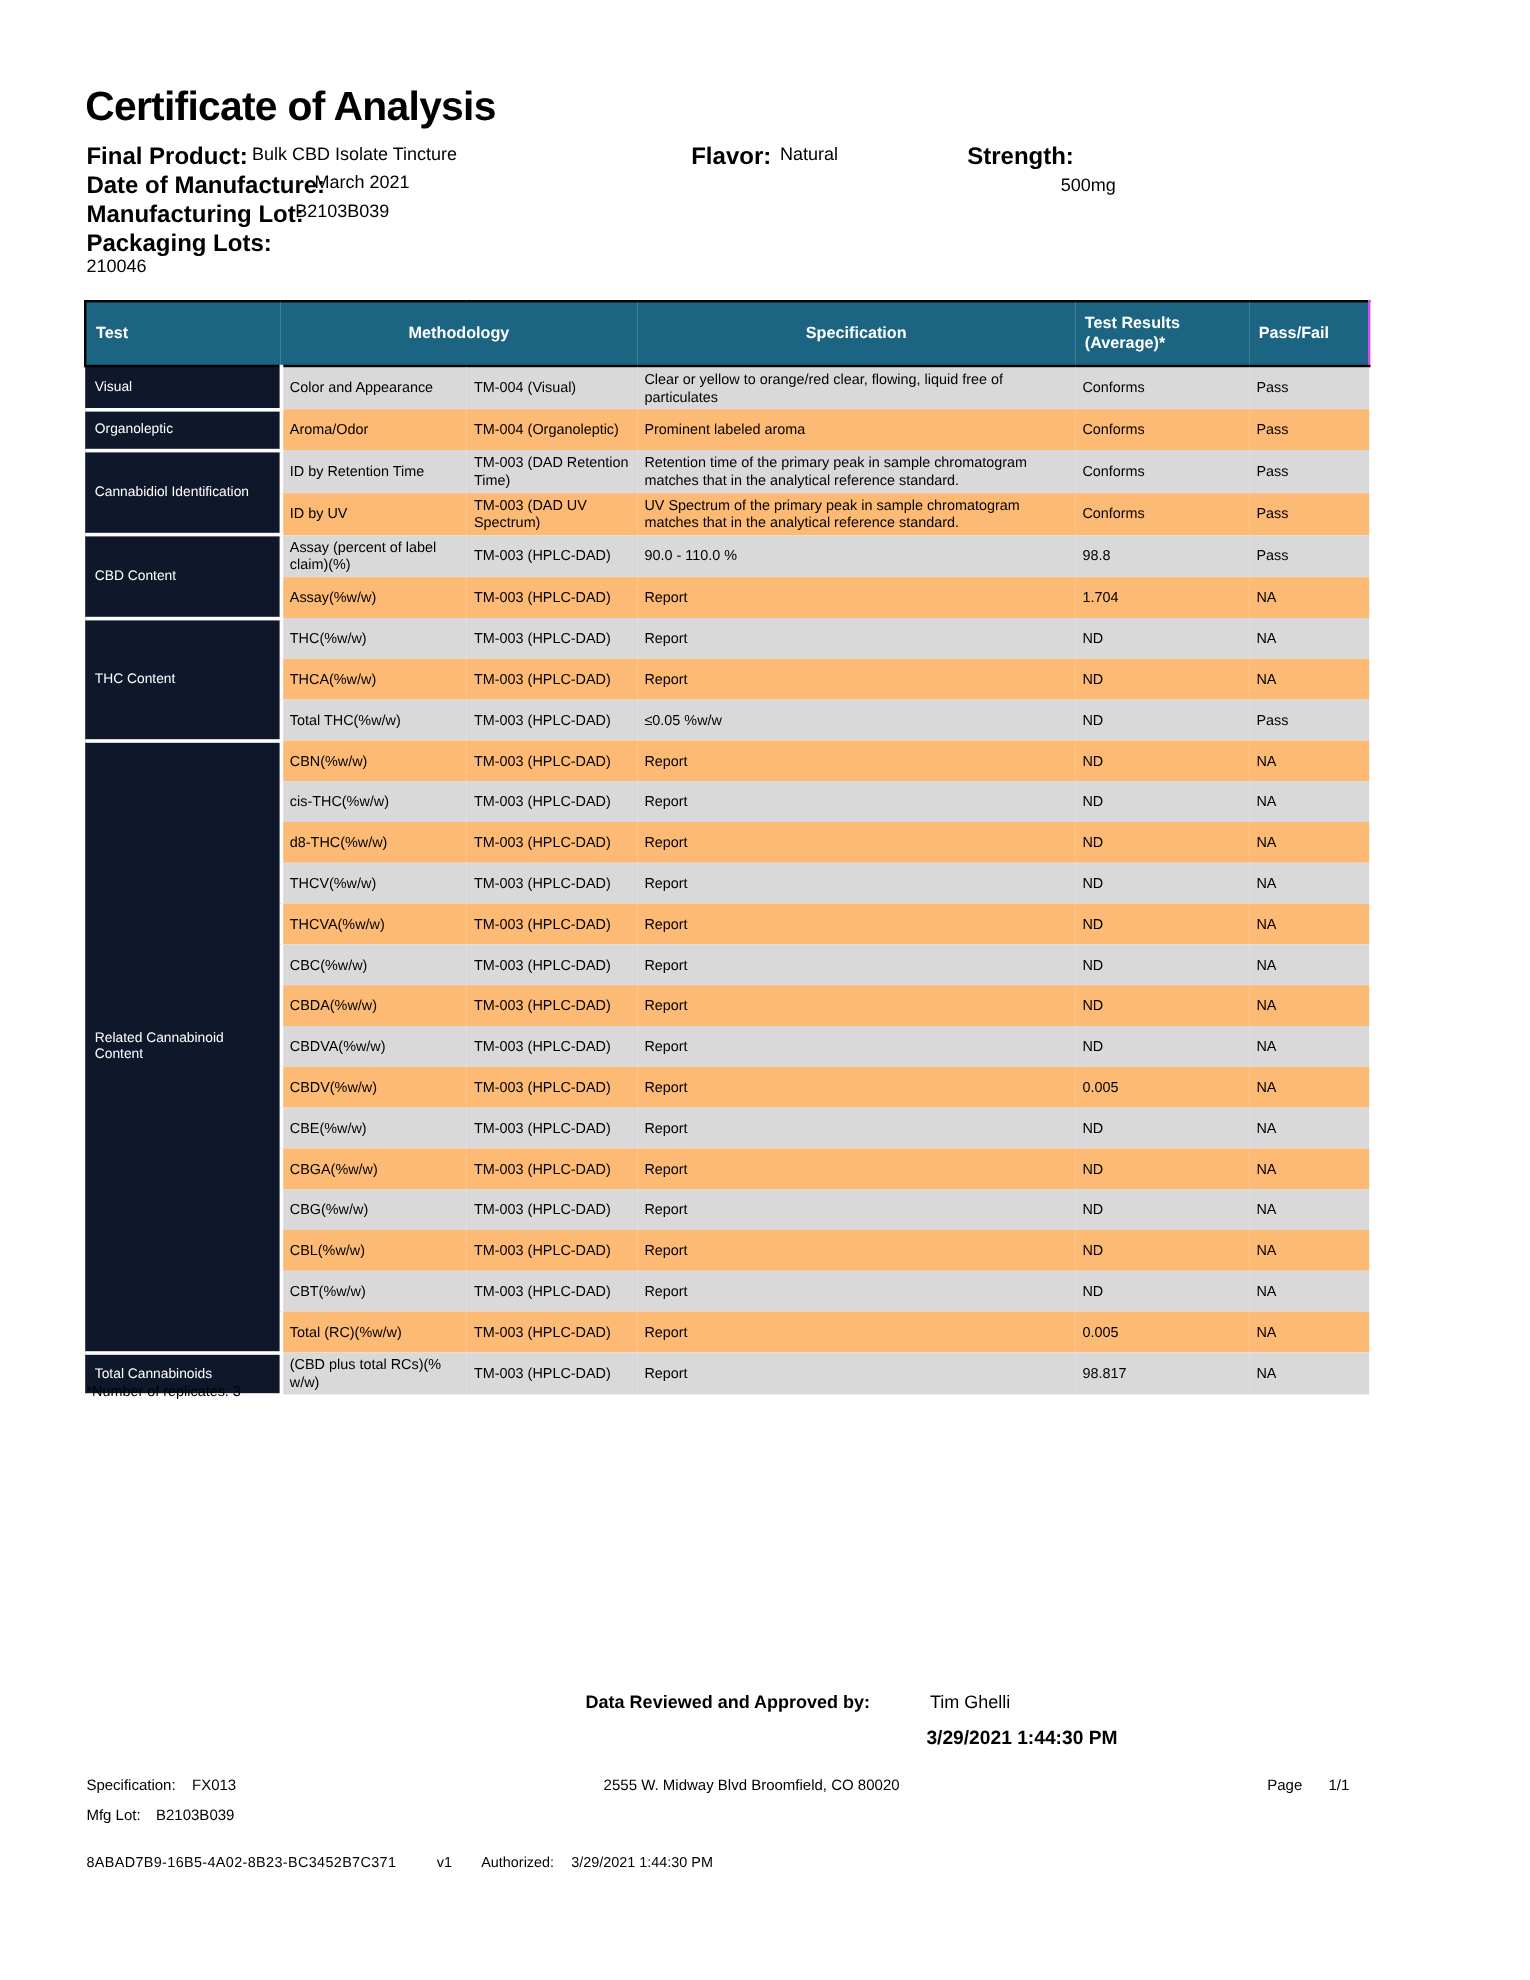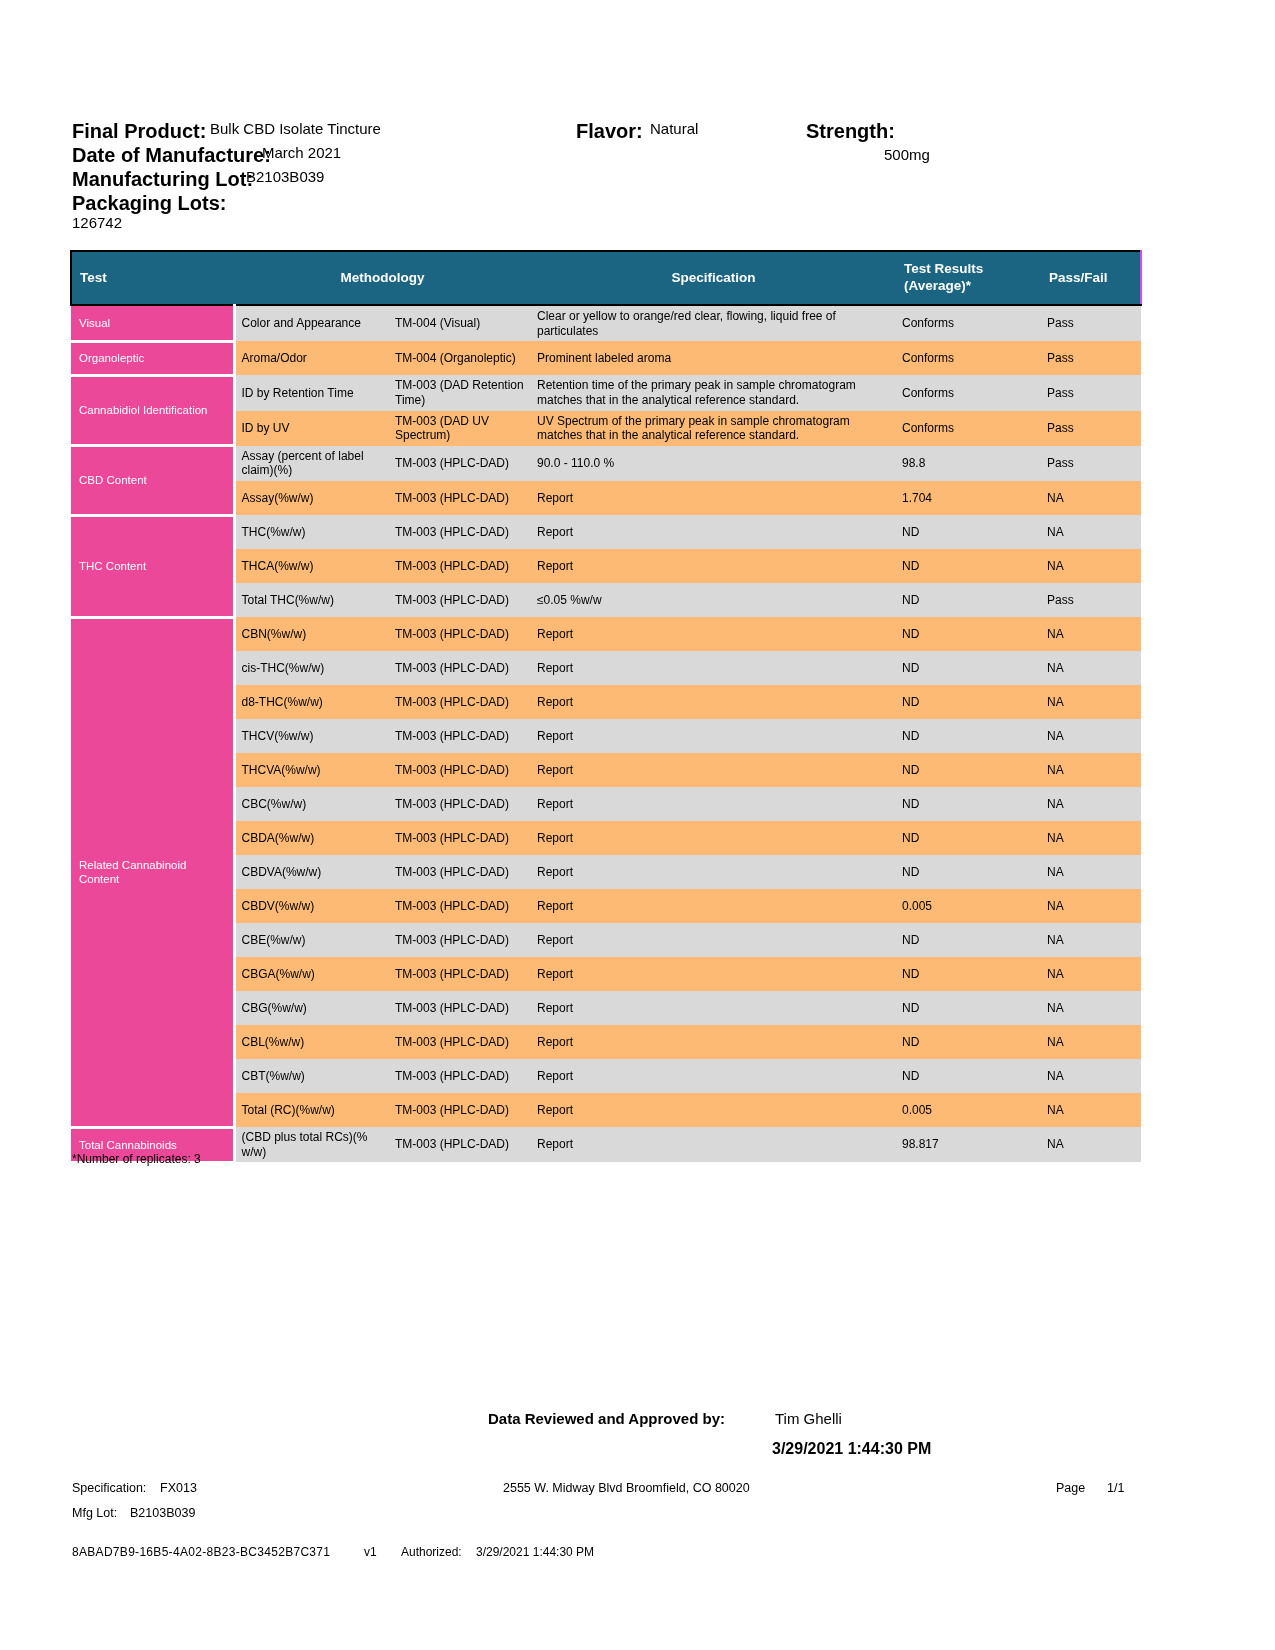--- a/index.html
+++ b/index.html
@@ -21,21 +21,21 @@
     border-top:2px solid #000; border-bottom:2px solid #000; line-height:1.25;
   }
   table.coa th:first-child { border-left:2px solid #000; }
   table.coa th:last-child  { border-right:2px solid #d946ef; }
   table.coa th.center { text-align:center; }
   table.coa td {
     font-size:12px; line-height:1.22; padding:3px 6px; vertical-align:middle;
     height:34px; word-wrap:break-word;
   }
   table.coa td.test {
-    background:#ec4899; color:#fff; font-size:11.5px; padding-left:8px;
+    background:#0f172a; color:#fff; font-size:11.5px; padding-left:8px;
     border-bottom:3px solid #fff; border-right:3px solid #fff; vertical-align:middle;margin-left:20px;
   }
   table.coa tr.gray  td:not(.test) { background:#D9D9D9; }
   table.coa tr.white td:not(.test) { background:#fdba74; }
 
   .footnote { left:72px; top:1152px; font-size:12px; }
 
   .approval-label { left:488px; top:1410px; font-size:15px; font-weight:bold; }
   .approval-name  { left:775px; top:1410px; font-size:15px; }
   .approval-date  { left:772px; top:1440px; font-size:16px; font-weight:bold; }
@@ -51,40 +51,41 @@
   .ft-guid       { left:72px;  top:1545px; font-size:12px; letter-spacing:0.3px; }
   .ft-version    { left:364px; top:1545px; font-size:12px; }
   .ft-auth-label { left:401px; top:1545px; font-size:12px; }
   .ft-auth-date  { left:476px; top:1545px; font-size:12px; }
 </style>
 </head>
 <body>
 
 <div class="page">
 
+  <h1 class="abs doc-title">Certificate of Analysis</h1>
 
   <div class="abs" style="left:72px; top:120px;">
     <span class="meta-label">Final Product:</span>
   </div>
   <div class="abs meta-value" style="left:210px; top:120px;">Bulk CBD Isolate Tincture</div>
 
   <div class="abs meta-label" style="left:576px; top:120px;">Flavor:</div>
   <div class="abs meta-value" style="left:650px; top:120px;">Natural</div>
 
   <div class="abs meta-label" style="left:806px; top:120px;">Strength:</div>
   <div class="abs meta-value" style="left:884px; top:114px;margin-top:32px;">500mg</div>
 
   <div class="abs meta-label" style="left:72px; top:144px;text-align:right;">Date of Manufacture:</div>
   <div class="abs meta-value" style="left:262px; top:144px;">March 2021</div>
 
   <div class="abs meta-label" style="left:72px; top:168px;">Manufacturing Lot:</div>
   <div class="abs meta-value" style="left:246px; top:168px;">B2103B039</div>
 
   <div class="abs meta-label" style="left:72px; top:192px;">Packaging Lots:</div>
-  <div class="abs meta-value" style="left:72px; top:214px;">126742</div>
+  <div class="abs meta-value" style="left:72px; top:214px;">210046</div>
 
   <table class="coa">
     <colgroup>
       <col style="width:163px">
         <col style="width:155px">
         <col style="width:142px">
       <col style="width:365px">
         <col style="width:145px">
         <col style="width:100px">
     </colgroup>

